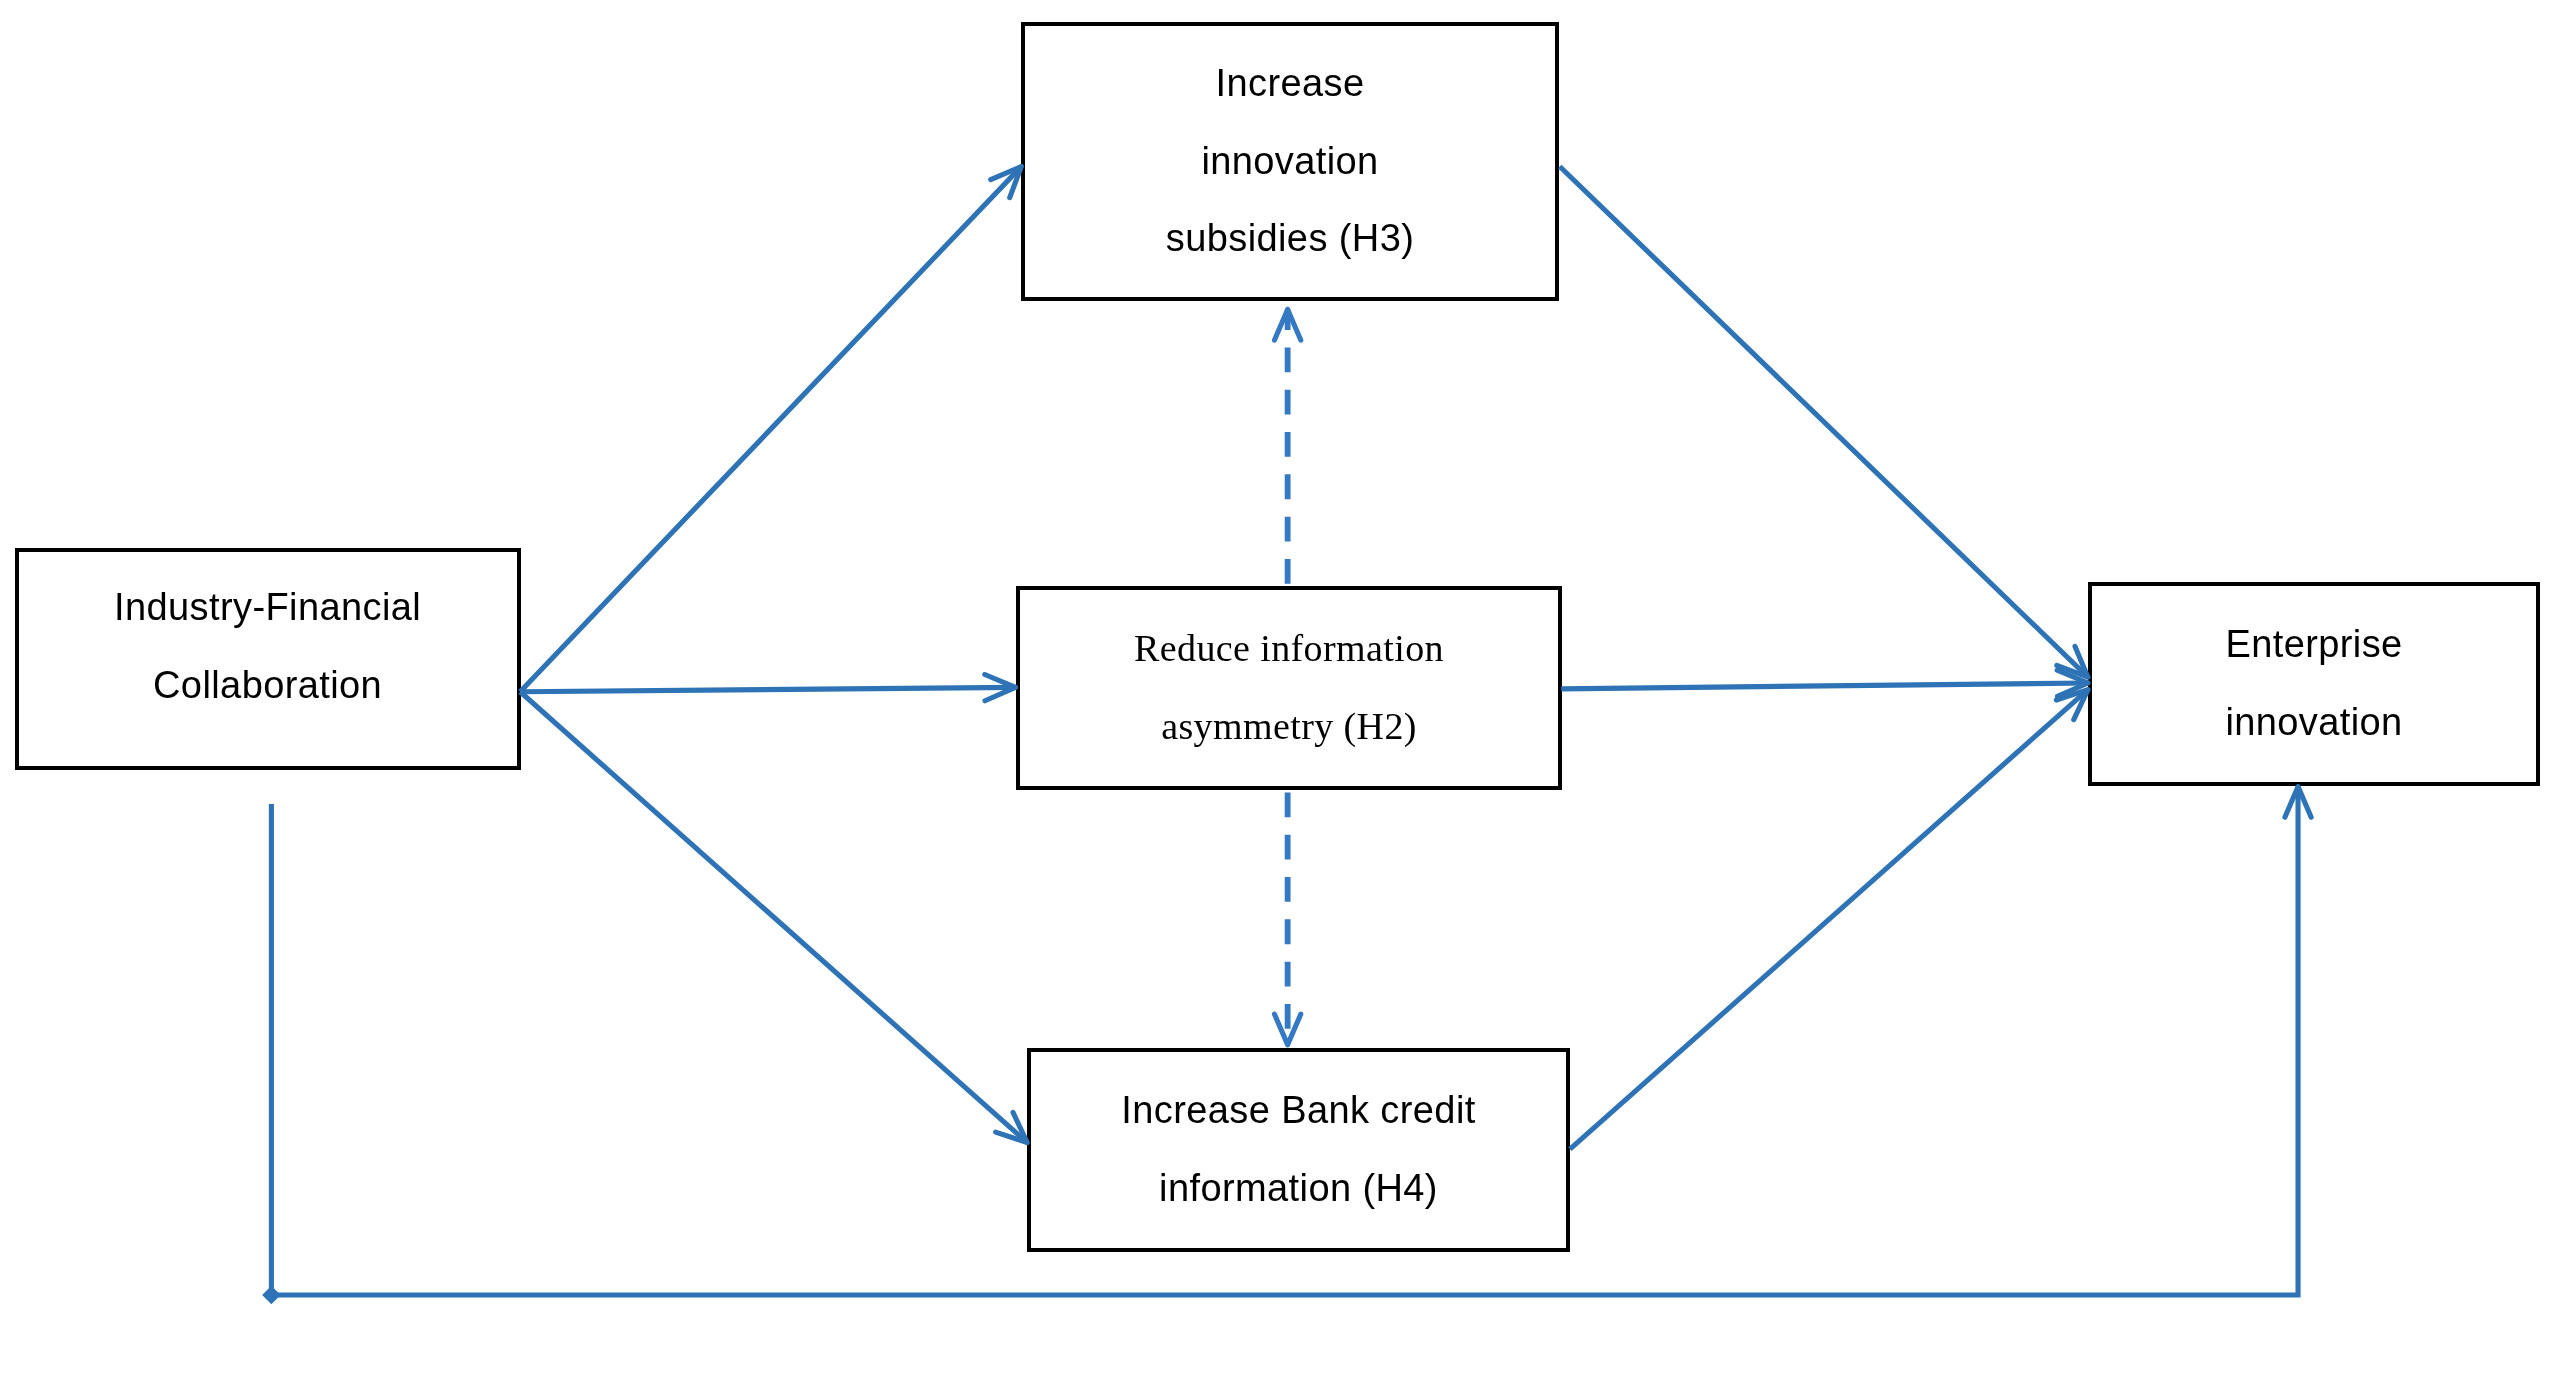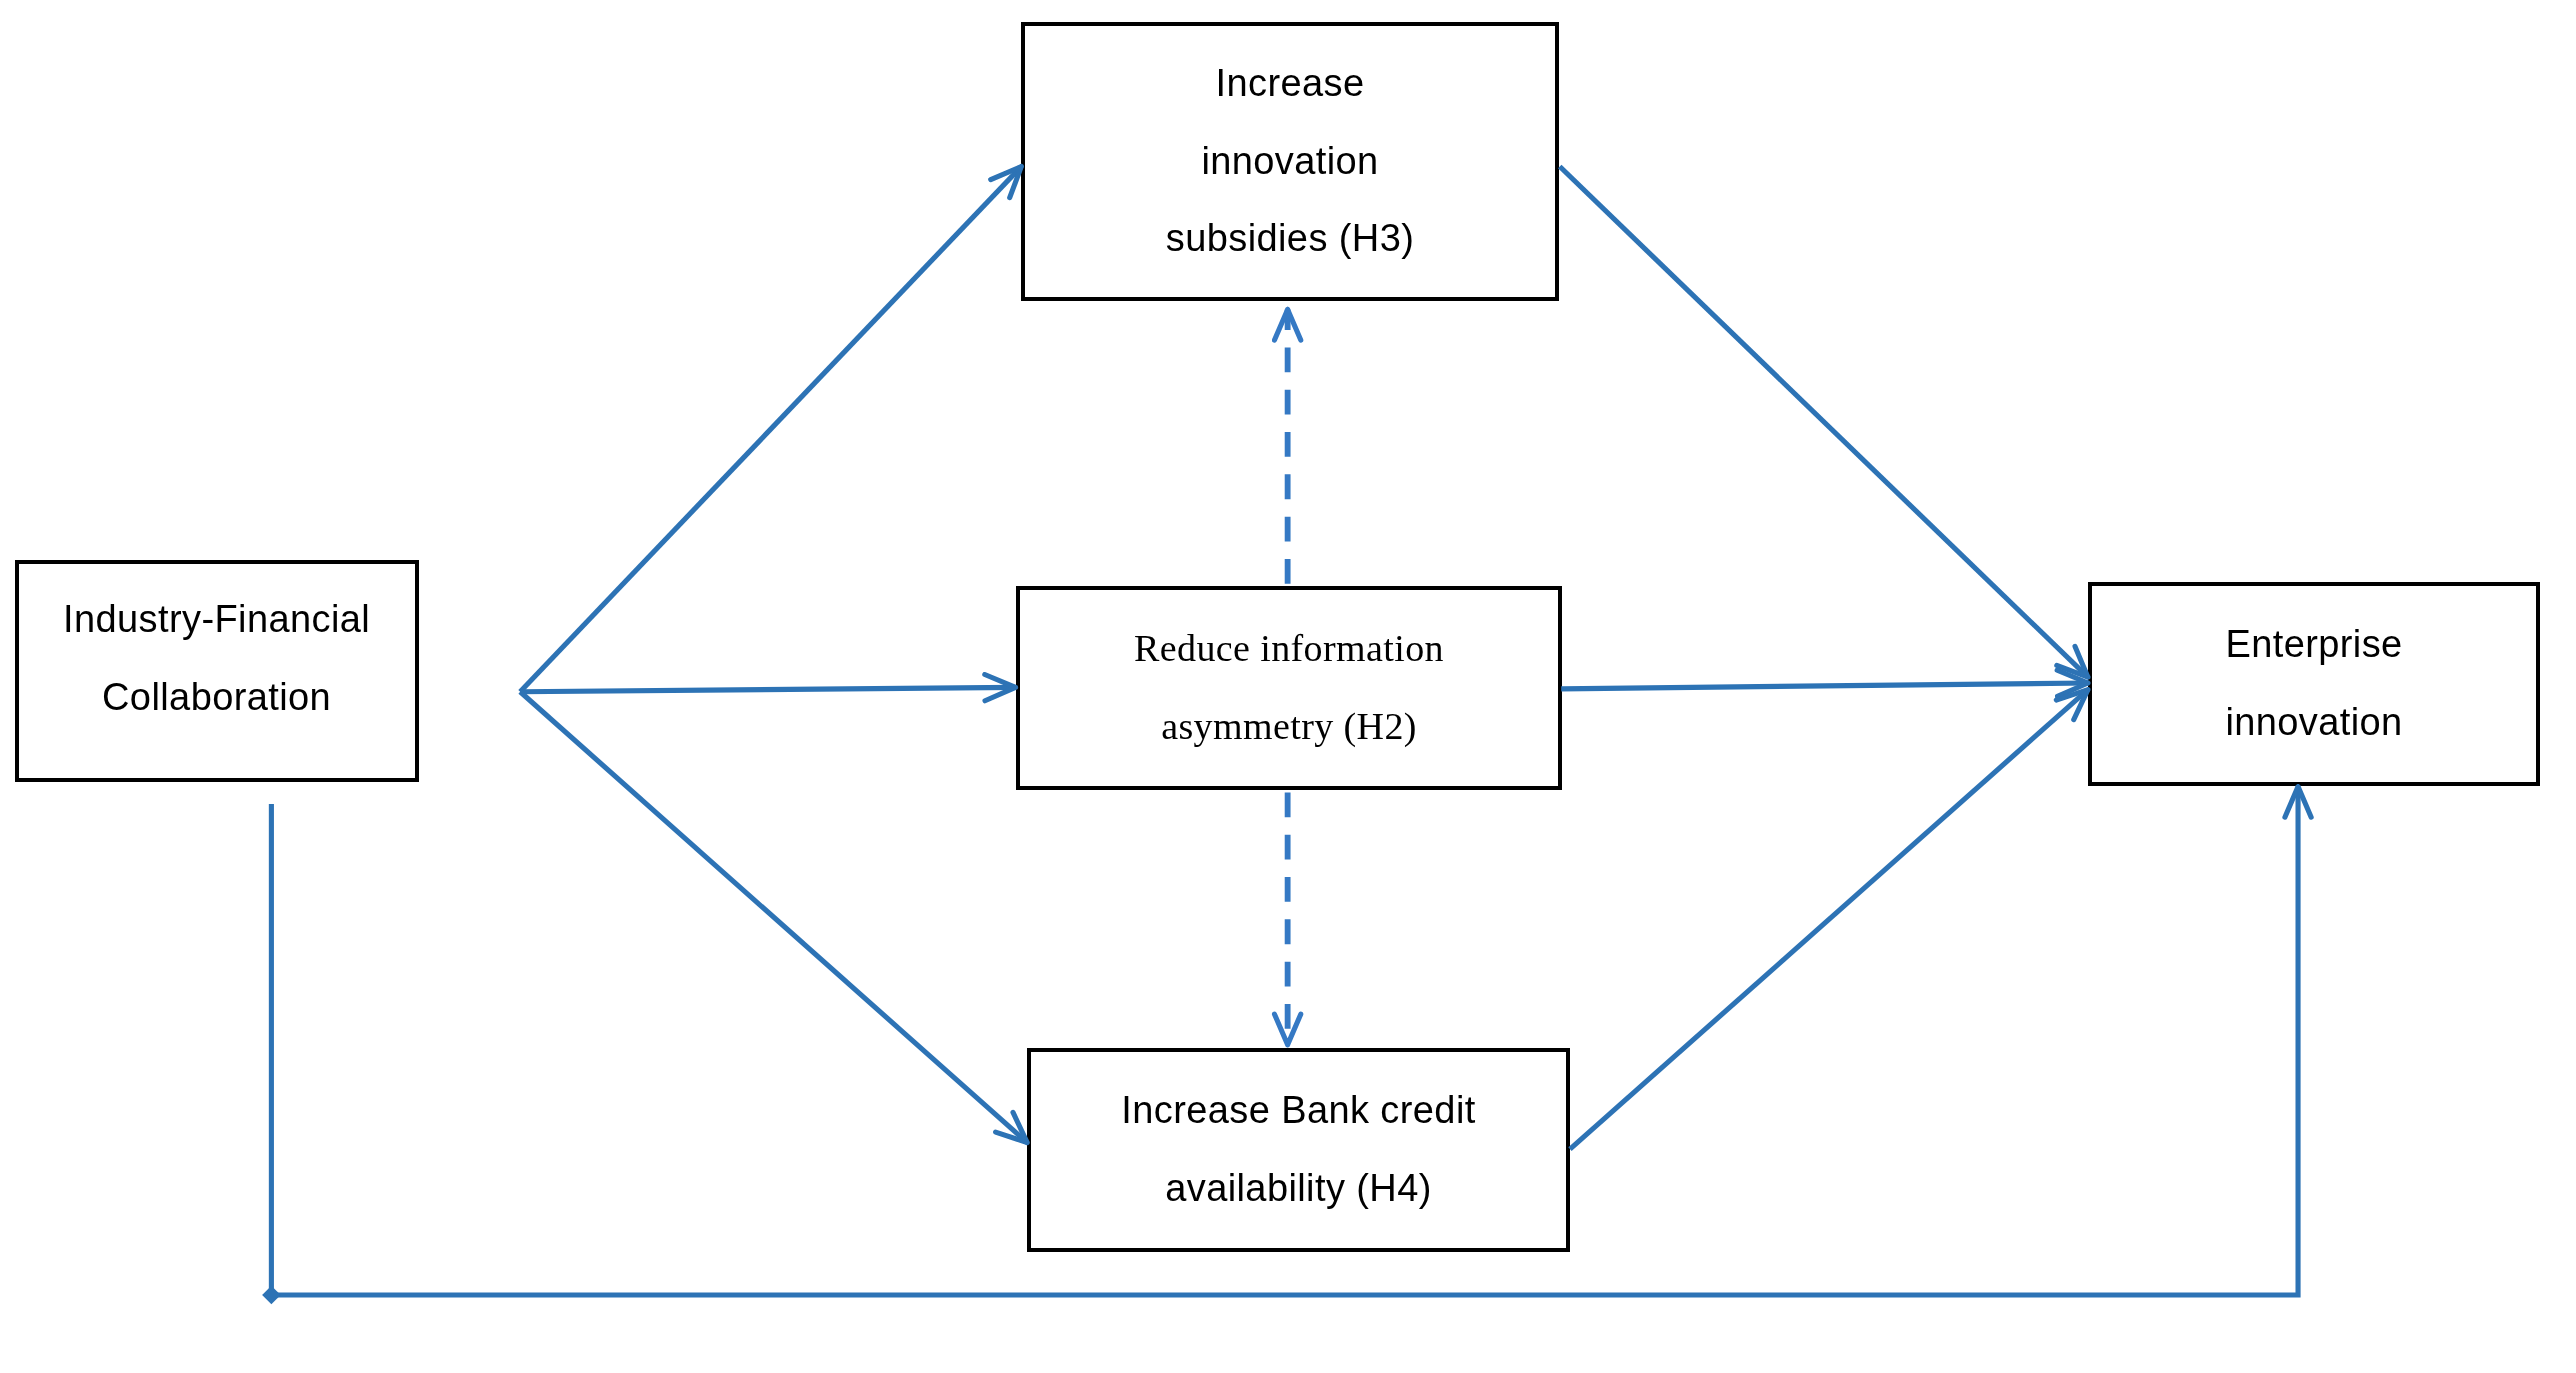--- a/index.html
+++ b/index.html
@@ -55,21 +55,21 @@
     flex-direction:column;
     align-items:center;
     justify-content:center;
     text-align:left;
     font-size:38px;
     line-height:2.05;
     z-index:1;
     letter-spacing:0.4px;
   }
   .node span{display:block;white-space:nowrap;}
-  #node-collaboration{left:14.6px;top:560px;width:404px;height:222px;padding-bottom:25px;}
+  #node-collaboration{left:14.6px;top:548px;width:506px;height:222px;padding-bottom:25px;}
   #node-subsidies    {left:1021px;top:22px;width:538px;height:279px;}
   #node-information  {left:1016px;top:586px;width:546px;height:204px;font-family:Liberation Serif, serif;}
   #node-credit       {left:1027px;top:1048px;width:543px;height:204px;}
   #node-innovation   {left:2088px;top:582px;width:452px;height:204px;}
   .h1-label{
     position:absolute;
     left:1142px;top:1380px;
     width:204px;
     text-align:left;
     font-size:53px;
@@ -117,21 +117,21 @@
     <span>subsidies (H3)</span>
   </div>
 
   <div class="node" id="node-information">
     <span>Reduce information</span>
     <span>asymmetry (H2)</span>
   </div>
 
   <div class="node" id="node-credit">
     <span>Increase Bank credit</span>
-    <span>availability (H4)</span>
+    <span>information (H4)</span>
   </div>
 
   <div class="node" id="node-innovation">
     <span>Enterprise</span>
     <span>innovation</span>
   </div>
 
   <div class="h1-label">H1</div>
 
 </div>

